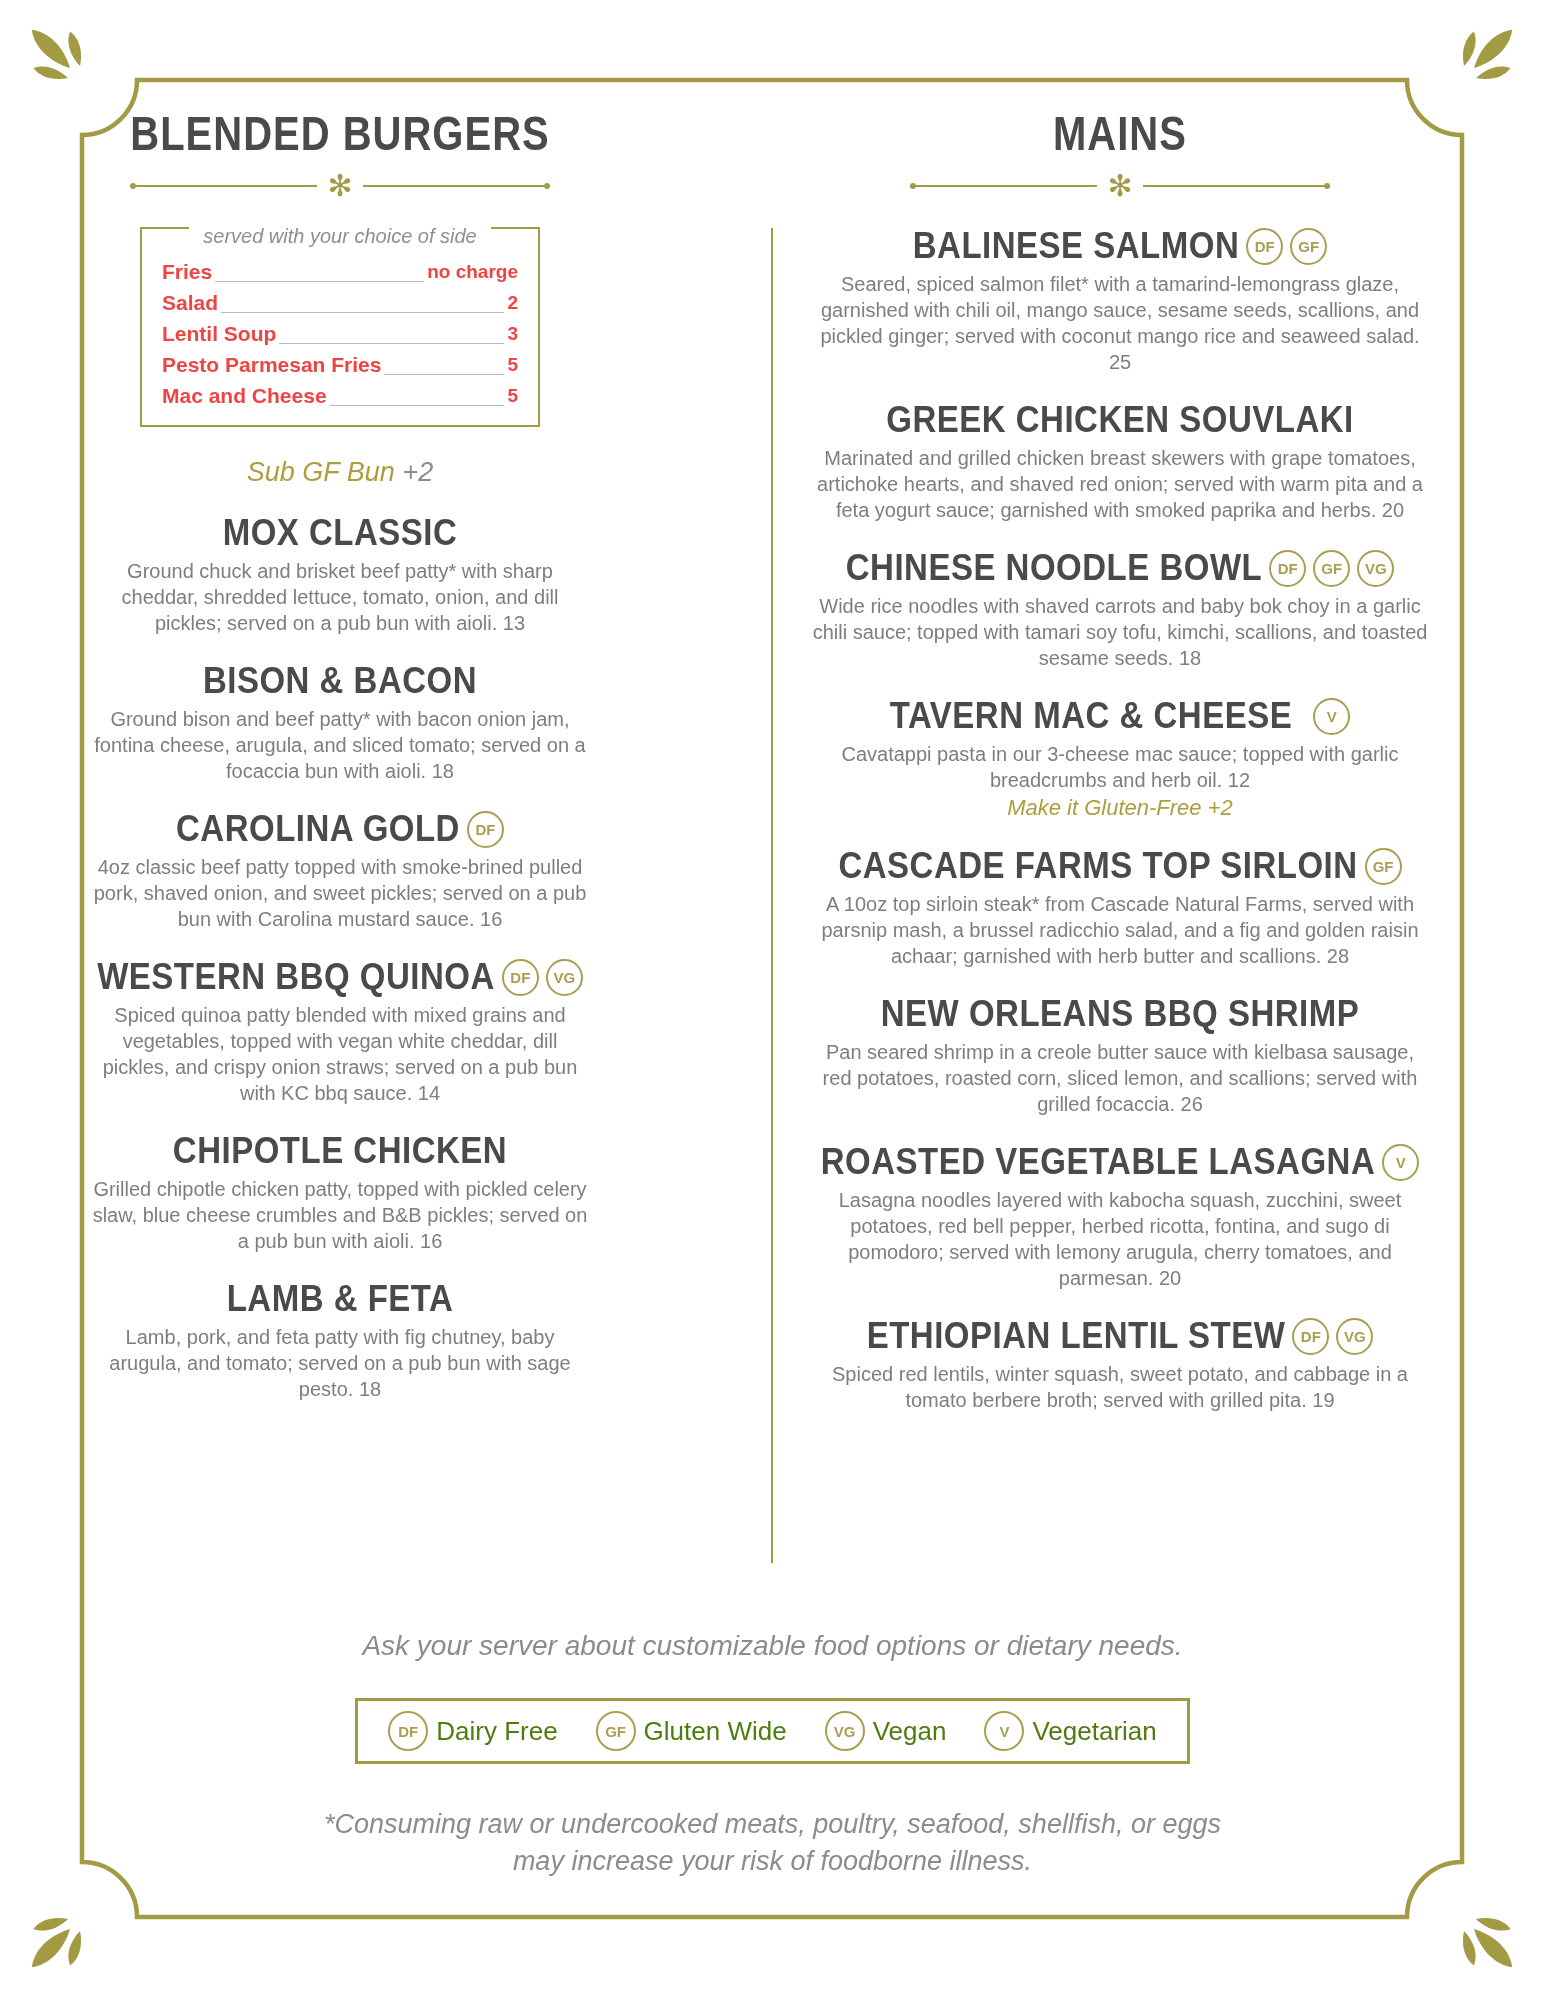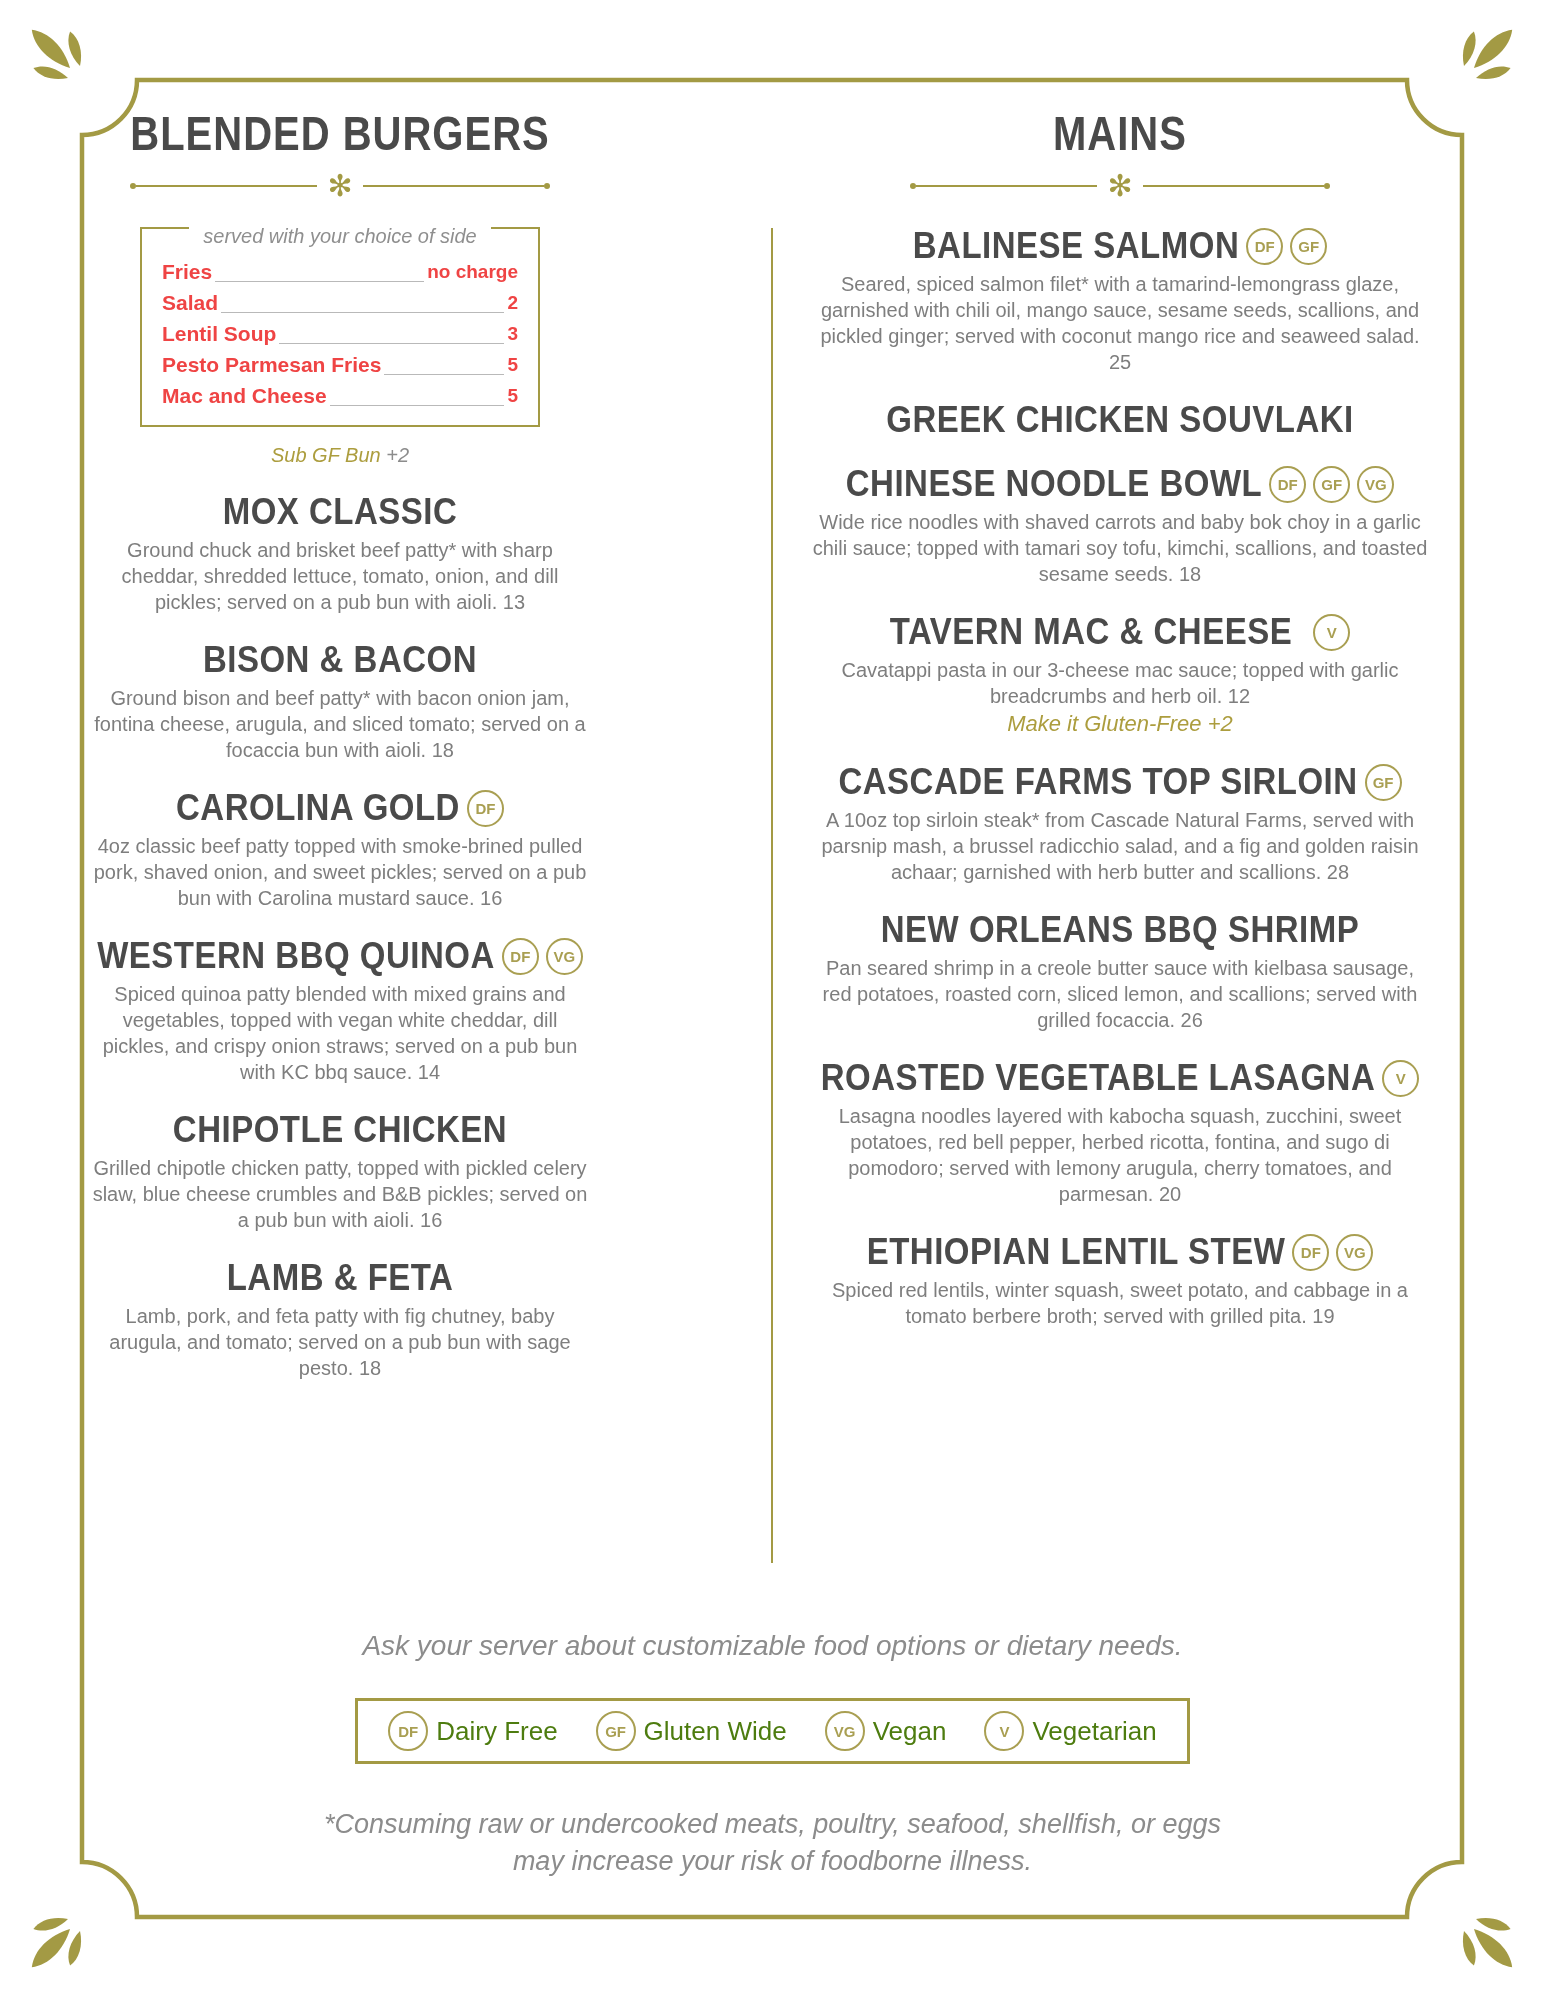--- a/index.html
+++ b/index.html
@@ -29,21 +29,21 @@
   .sides-box{width:400px;margin:26px auto 0;border:2px solid #a39a44;padding:0 20px 14px;
         box-sizing:border-box;text-align:center;}
   .sides-heading{display:inline-block;background:#fff;padding:0 14px;margin-top:-16px;
         font-size:20px;font-style:italic;color:#8f8f8f;}
   .sides-list{margin-top:8px;}
   .side-row{display:flex;align-items:flex-end;font-size:21px;color:#ef4444;line-height:31px;font-weight:bold;}
   .side-name{white-space:nowrap;}
   .side-leader{flex:1;border-bottom:1.5px solid #b9b9b9;margin:0 3px 5px;}
   .side-price{white-space:nowrap;font-size:19px;}
 
-  .sub-note{margin-top:17px;font-size:20px;font-style:italic;}
+  .sub-note{margin-top:30px;font-size:27px;font-style:italic;}
   .note-gold{color:#ac9d3e;}
   .note-gray{color:#8c8c8c;}
 
   
   .menu-item{margin-top:26px;}
   .item-head{display:flex;justify-content:center;align-items:center;gap:7px;}
   .item-name{display:inline-block;font-size:33px;font-weight:700;color:#4a4a4a;
         letter-spacing:0.5px;transform:scaleY(1.12);transform-origin:center;white-space:nowrap;}
   .badge{display:inline-flex;align-items:center;justify-content:center;flex:0 0 auto;
         width:33px;height:33px;border:2.5px solid #a99f52;border-radius:50%;
@@ -202,20 +202,21 @@
         <span class="badge">DF</span>
         <span class="badge">GF</span>
       </div>
       <p class="item-desc">Seared, spiced salmon filet* with a tamarind-lemongrass glaze, garnished with chili oil, mango sauce, sesame seeds, scallions, and pickled ginger; served with coconut mango rice and seaweed salad. 25</p>
     </div>
 
     <div class="menu-item">
       <div class="item-head">
         <span class="item-name">GREEK CHICKEN SOUVLAKI</span>
       </div>
+      <p class="item-desc">Marinated and grilled chicken breast skewers with grape tomatoes, artichoke hearts, and shaved red onion; served with warm pita and a feta yogurt sauce; garnished with smoked paprika and herbs. 20</p>
     </div>
 
     <div class="menu-item">
       <div class="item-head">
         <span class="item-name">CHINESE NOODLE BOWL</span>
         <span class="badge">DF</span>
         <span class="badge">GF</span>
         <span class="badge">VG</span>
       </div>
       <p class="item-desc">Wide rice noodles with shaved carrots and baby bok choy in a garlic chili sauce; topped with tamari soy tofu, kimchi, scallions, and toasted sesame seeds. 18</p>

